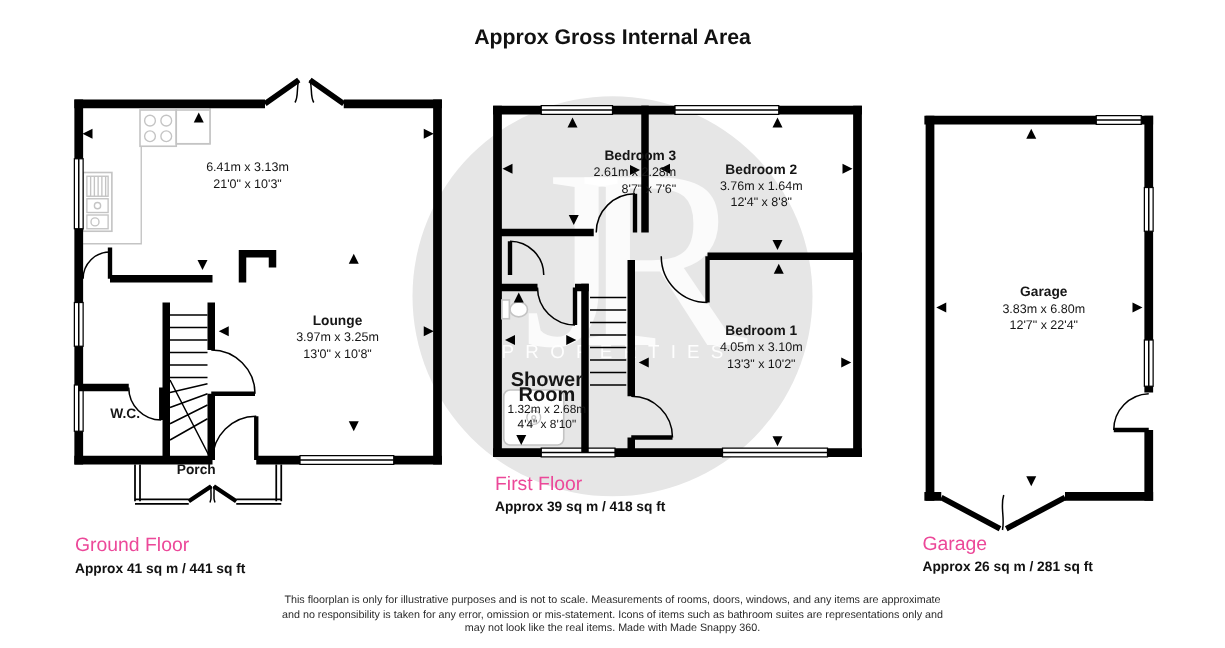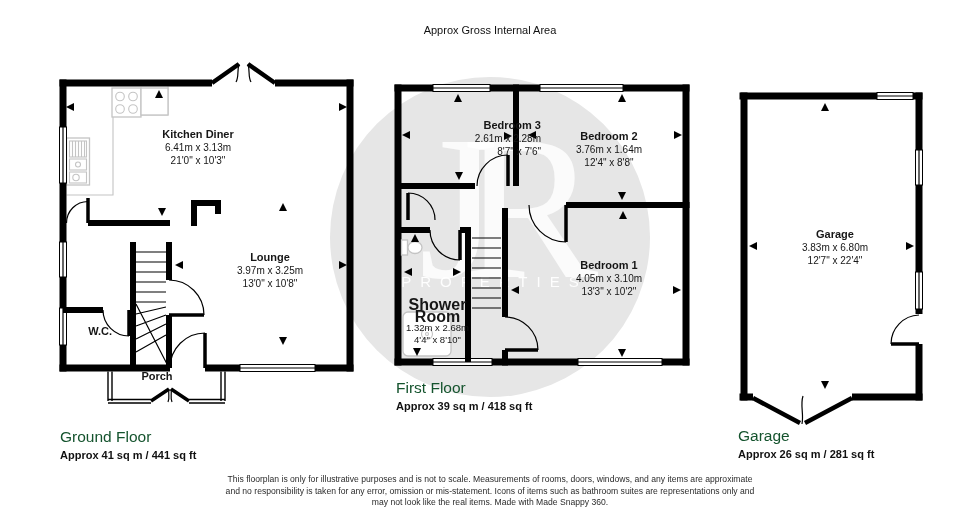--- a/index.html
+++ b/index.html
@@ -1,27 +1,27 @@
 <!DOCTYPE html>
 <html><head>
 <meta charset="utf-8">
 <style>
   html,body{margin:0;padding:0;}
   body{
     width:980px;height:518px;position:relative;background:#ffffff;
     font-family:"Liberation Sans",sans-serif;color:#111;overflow:hidden;
   }
   .abs{position:absolute;}
-  .page-title{top:23px;left:0;width:980px;text-align:center;font-size:11px;font-weight:normal;line-height:14px;}
+  .page-title{top:23px;left:0;width:980px;text-align:center;font-size:17px;font-weight:bold;line-height:14px;}
   .room-label{text-align:center;font-size:10px;line-height:13px;color:#161616;}
   .room-label .room-name{font-size:11px;font-weight:bold;}
   .room-label.small{font-size:9.5px;line-height:11.5px;}
   .room-label.small .room-name{font-size:16px;}
   .room-name.narrow{display:block;width:64px;margin:0 auto;}
-  .caption .caption-title{font-size:15.5px;color:#14532d;}
+  .caption .caption-title{font-size:15.5px;color:#ec4899;}
   .caption .caption-area{font-size:11px;font-weight:bold;margin-top:3px;}
   .disclaimer{top:474px;left:0;width:980px;text-align:center;font-size:8.6px;line-height:11.6px;color:#2b2b2b;}
   .wm-circle{left:330px;top:77px;width:320px;height:320px;border-radius:50%;background:#e6e6e6;}
   .wm-monogram{
     left:330px;top:72px;width:320px;height:272px;display:flex;align-items:center;justify-content:center;
     font-family:"Liberation Serif",serif;font-size:205px;color:rgba(255,255,255,0.82);
     letter-spacing:-0.18em;padding-right:0.1em;
   }
   .wm-text{left:330px;top:273px;width:320px;text-align:center;font-size:15px;letter-spacing:9px;text-indent:9px;color:rgba(255,255,255,0.93);}
   svg{position:absolute;overflow:visible;}
@@ -218,21 +218,20 @@
   </g>
   <g>
     <polygon class="arrow" points="90,15 86,23 94,23"></polygon>
     <polygon class="arrow" points="90,301 86,293 94,293"></polygon>
     <polygon class="arrow" points="14,158 22,154 22,162"></polygon>
     <polygon class="arrow" points="179,158 171,154 171,162"></polygon>
   </g>
 </svg>
 
 <div class="abs room-label" style="left:118px;top:128px;width:160px;">
-  <div class="room-name">Kitchen Diner</div>
   <div>6.41m x 3.13m</div>
   <div>21'0" x 10'3"</div>
 </div>
 
 <div class="abs room-label" style="left:190px;top:251px;width:160px;">
   <div class="room-name">Lounge</div>
   <div>3.97m x 3.25m</div>
   <div>13'0" x 10'8"</div>
 </div>
 

